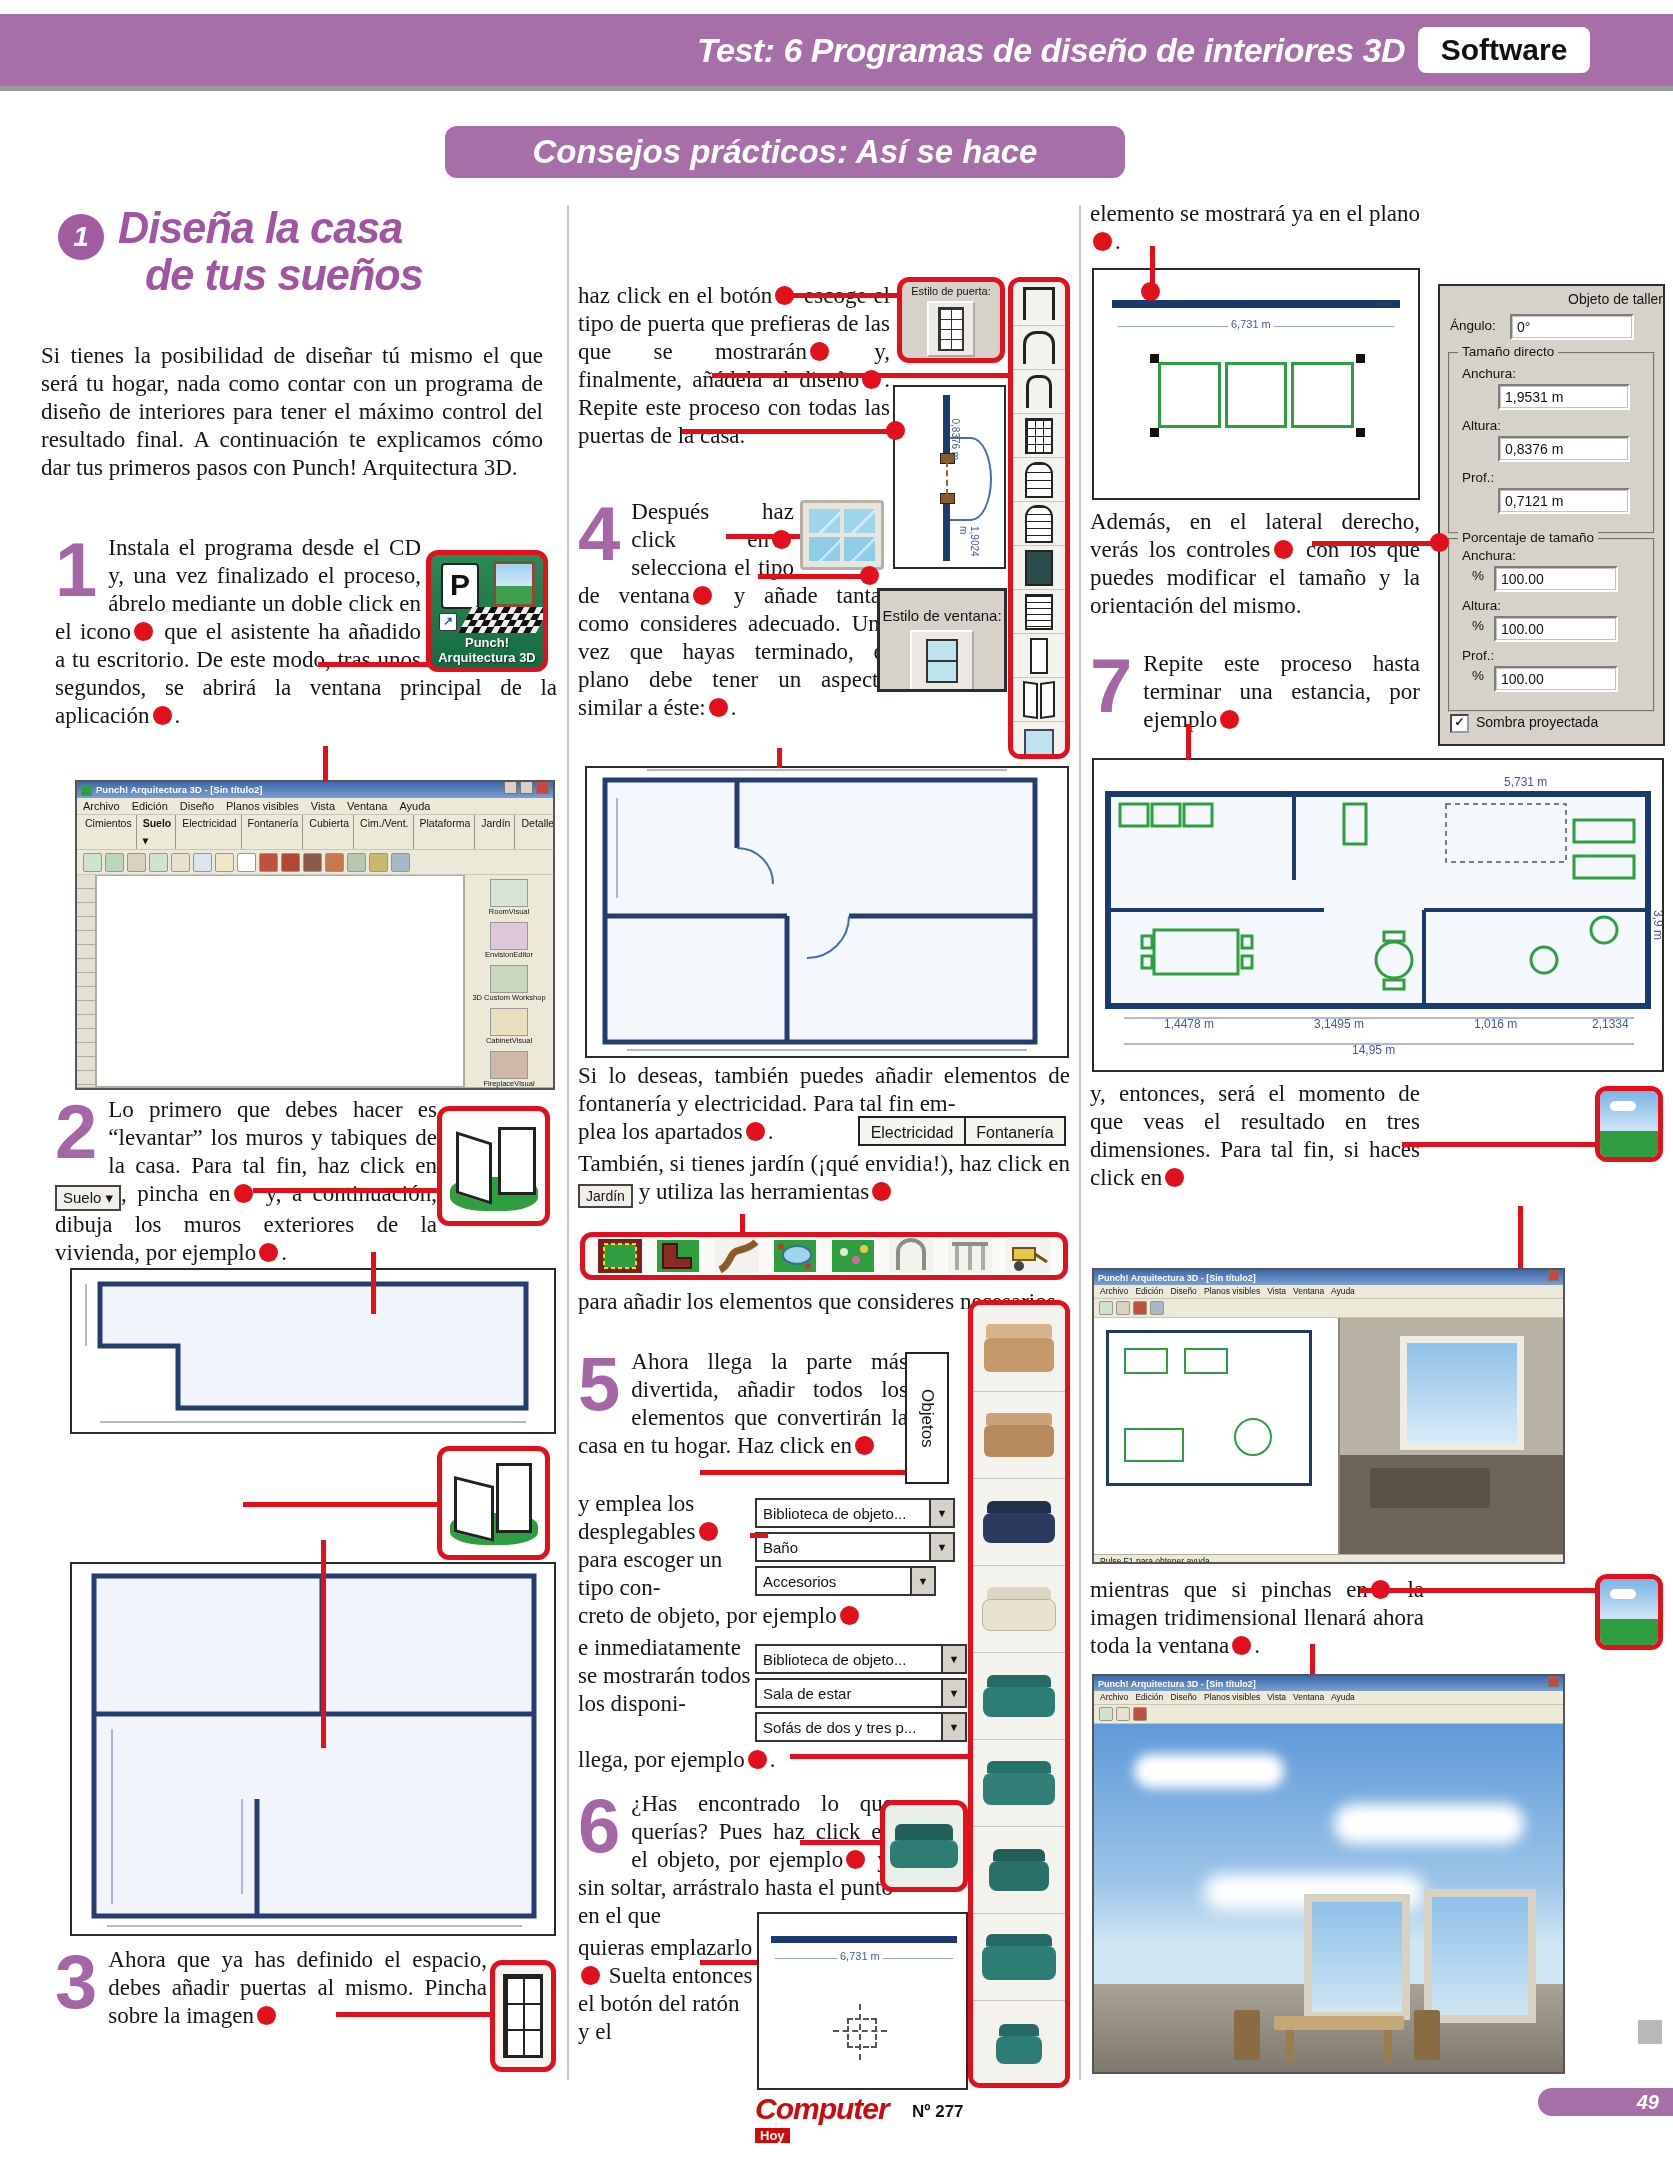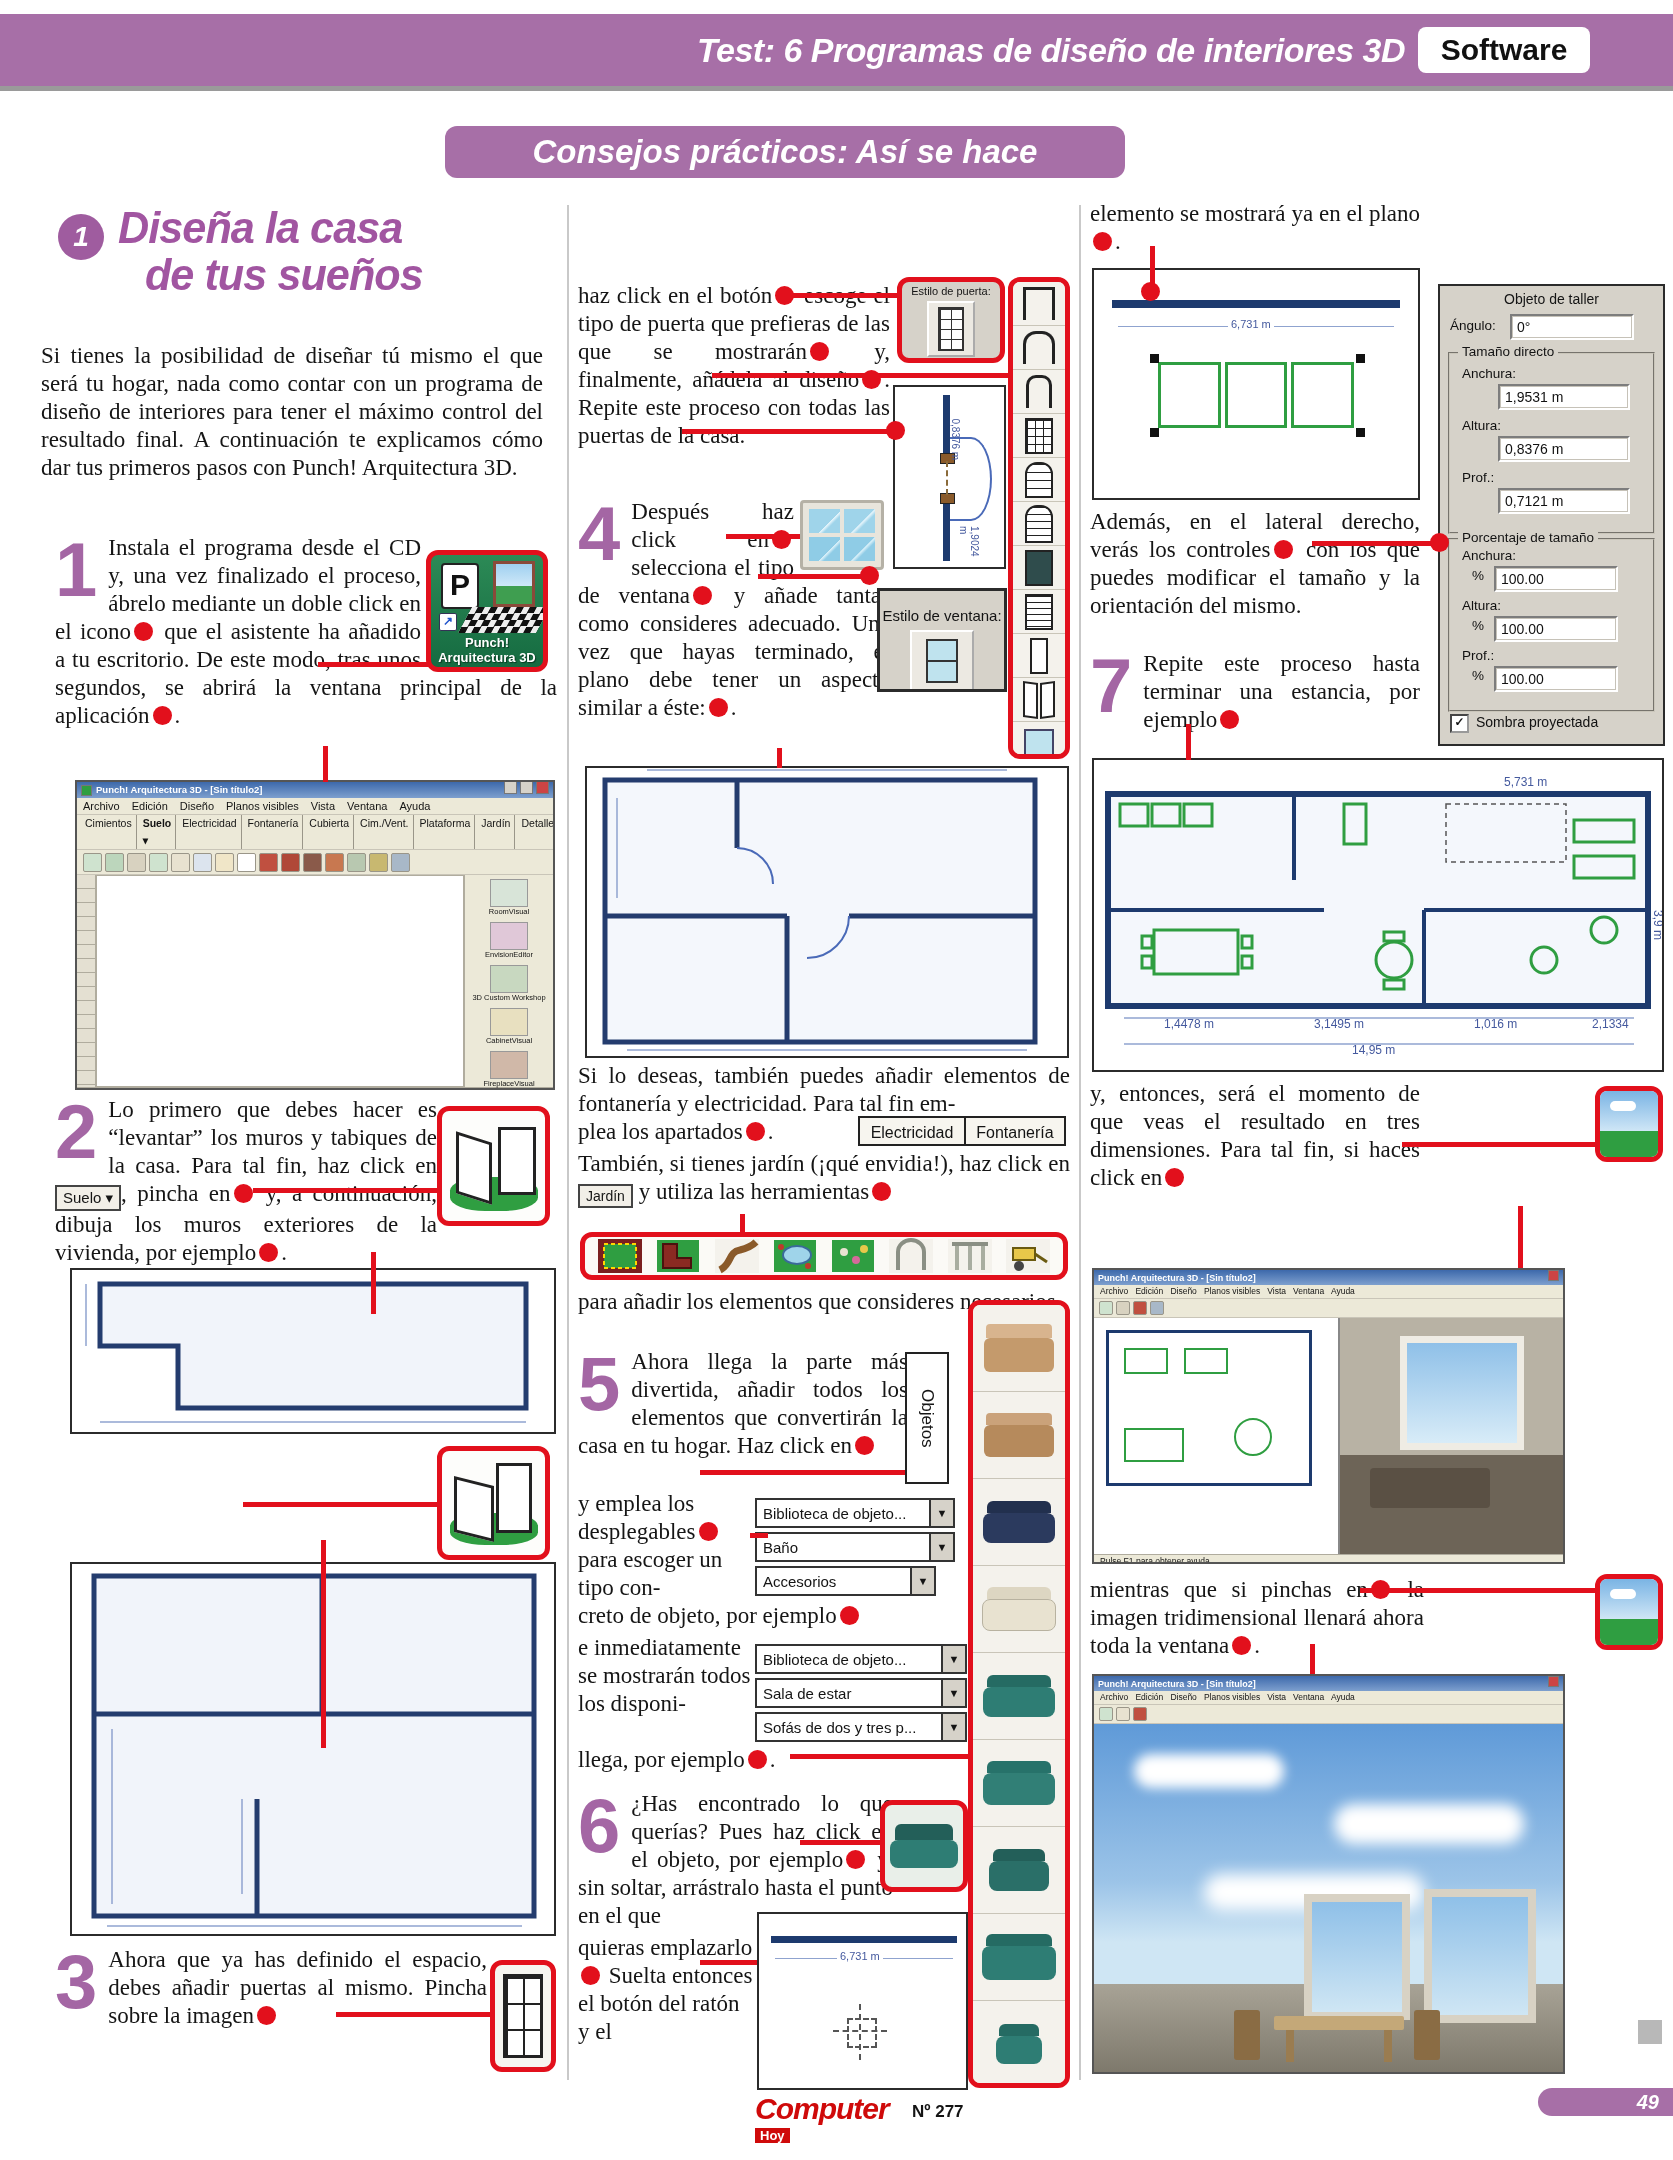--- a/index.html
+++ b/index.html
@@ -484,21 +484,21 @@
     <div class="abs" style="left:56px;top:158px;width:9px;height:9px;background:#111"></div>
     <div class="abs" style="left:262px;top:158px;width:9px;height:9px;background:#111"></div>
   </div>
 
   <div class="p" style="left:1090px;top:508px;width:330px">
     <span>Además, en el lateral derecho, verás los controles</span><span class="dt"></span>
     <span>con los que puedes modificar el tamaño y la orientación del mismo.</span>
   </div>
 
   <div class="fb ui" style="left:1438px;top:284px;width:227px;height:462px;background:#d6d2c9;border-width:2px">
-    <div style="text-align:center;font-size:14px;padding-top:5px">Objeto de taller</div>
+    <div style="text-align:right;font-size:14px;padding-top:5px">Objeto de taller</div>
     <div class="abs lbl" style="left:10px;top:32px">Ángulo:</div>
     <div class="abs fld" style="left:70px;top:28px;width:110px">0°</div>
     <div class="gb" style="left:8px;top:66px;width:203px;height:170px">
       <div class="gbl">Tamaño directo</div>
       <div class="abs lbl" style="left:12px;top:12px">Anchura:</div>
       <div class="abs fld" style="left:48px;top:30px;width:118px">1,9531 m</div>
       <div class="abs lbl" style="left:12px;top:64px">Altura:</div>
       <div class="abs fld" style="left:48px;top:82px;width:118px">0,8376 m</div>
       <div class="abs lbl" style="left:12px;top:116px">Prof.:</div>
       <div class="abs fld" style="left:48px;top:134px;width:118px">0,7121 m</div>

